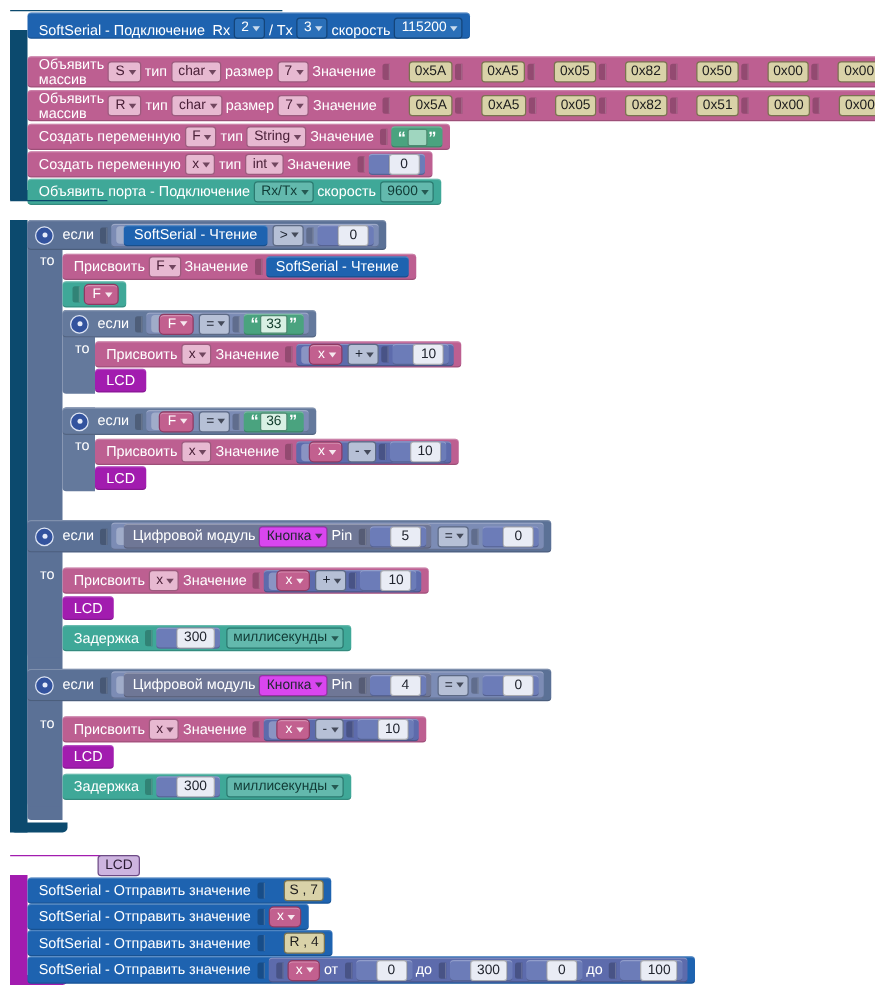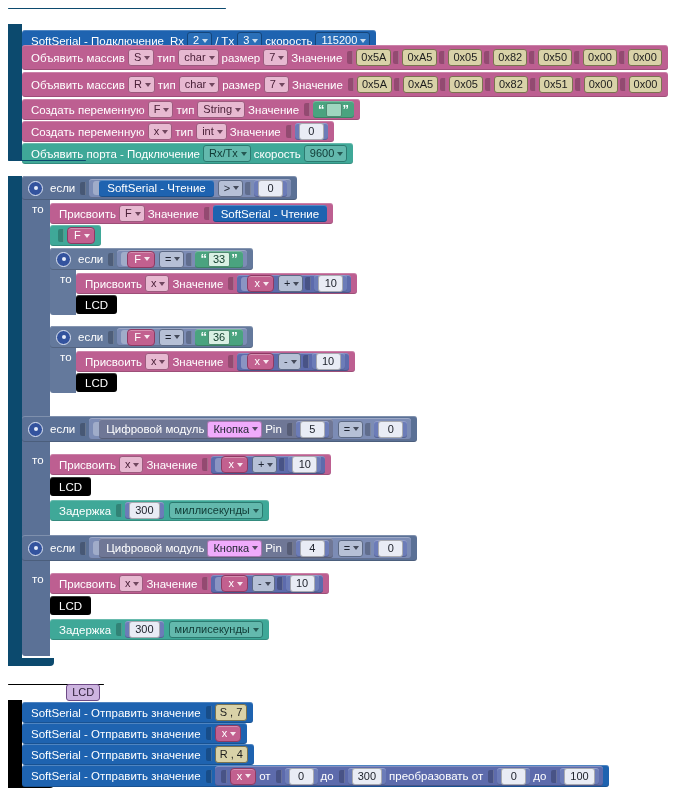--- a/index.html
+++ b/index.html
@@ -45,37 +45,38 @@
     display:flex;align-items:center;border-radius:3px;height:17px;
     padding:0 4px;box-shadow:inset 0 1px 0 rgba(255,255,255,.25),
                inset 0 -1px 0 rgba(0,0,0,.2);
   }
 
   
   .fld{
     background:#e9ecf5;color:#20242e;border-radius:3px;
     padding:1px 5px;font-size:11px;line-height:13px;
     border:1px solid rgba(0,0,0,.28);
+    margin-left:12px;
   }
   .fld.num{min-width:13px;text-align:center;}
   .fld.hex{background:#d9d2a8;color:#1d1d1d;border:1px solid #7a7350;padding:1px 4px;}
   .fld.lcdname{background:#cdb4e0;color:#2a1b33;border:1px solid #6d4a85;}
 
   
   .dd{
     display:inline-flex;align-items:center;gap:3px;border-radius:3px;
     padding:1px 3px 1px 5px;font-size:11px;line-height:13px;
     border:1px solid rgba(0,0,0,.3);
   }
   .dd .car{
     width:0;height:0;border-left:3.5px solid transparent;
     border-right:3.5px solid transparent;border-top:4px solid currentColor;
     opacity:.75;
   }
-  .dd.light{background:#f0abfc;color:#222733;text-align:right;}
+  .dd.light{background:#d946ef;color:#222733;text-align:right;}
   .dd.blue{background:#2a6fb8;color:#fff;border-color:#14457a;}
   .dd.rose{background:#e7b9d1;color:#4a2038;border-color:#9c5b7e;}
   .dd.teal{background:#63b9ad;color:#103a35;border-color:#2b7a70;}
   .dd.slate{background:#b6c0d6;color:#1d2330;border-color:#5d6a85;}
 
   
   .varchip{
     display:inline-flex;align-items:center;gap:3px;
     background:#c2608f;border:1px solid #8d3a63;border-radius:4px;
     padding:1px 4px 1px 6px;color:#fff;font-size:11px;line-height:13px;
@@ -96,21 +97,21 @@
 
   
   .q{font-size:13px;font-weight:bold;color:#ffffff;line-height:10px;padding:0 1px;}
   .strbox{background:#9fd6bf;border:1px solid #4e8a72;border-radius:2px;
           min-width:14px;height:12px;display:inline-block;}
   .strval{background:#d9f0e4;color:#14402f;border:1px solid #4e8a72;border-radius:2px;
           padding:0 4px;font-size:11px;line-height:13px;}
 
   
   .c-olive{background:#0c4a6e;}
-  .c-purple{background:#000000;}
+  .c-purple{background:#a21caf;}
   .c-blue{background:#1e63b0;}
   .c-pink{background:#bd5f91;}
   .c-teal{background:#3fa898;}
   .c-ctrl{background:#5b7196;}
   .c-ctrl2{background:#64799c;}
   .c-mathv{background:#5d6bac;}
   .c-cmp{background:#7c8cb5;}
   .c-grn{background:#4aa37f;}
   .c-mod{background:#6f7796;}
   .c-map{background:#5d6bac;}
@@ -123,21 +124,21 @@
 </style>
 </head>
 <body>
 
 <div class="wrap c-olive" style="left:8px;top:8px;width:218px;height:1px;">
   <div class="tab">Настройки</div>
 </div>
 <div class="abs c-olive" style="left:8px;top:24px;width:14px;height:136px;"></div>
 <div class="abs c-olive" style="left:8px;top:152px;width:46px;height:8px;border-radius:0 0 4px 4px;"></div>
 
-<div class="stmt c-blue" style="left:22px;top:30px;">
+<div class="stmt c-blue" style="left:22px;top:10px;align-items:flex-end;">
   <span class="lbl">SoftSerial - Подключение</span>
   <span class="lbl">Rx</span>
   <span class="dd blue">
       <span>2</span>
       <i class="car"></i>
     </span>
   <span class="lbl">/ Tx</span>
   <span class="dd blue">
       <span>3</span>
       <i class="car"></i>
@@ -608,21 +609,20 @@
     <span class="lbl">от</span>
     <span class="notch"></span>
     <span class="val c-num">
         <span class="fld num">0</span>
       </span>
     <span class="lbl">до</span>
     <span class="notch"></span>
     <span class="val c-num">
         <span class="fld num">300</span>
       </span>
-    <span class="lbl">преобразовать от</span>
     <span class="notch"></span>
     <span class="val c-num">
         <span class="fld num">0</span>
       </span>
     <span class="lbl">до</span>
     <span class="notch"></span>
     <span class="val c-num">
         <span class="fld num">100</span>
       </span>
   </span>

